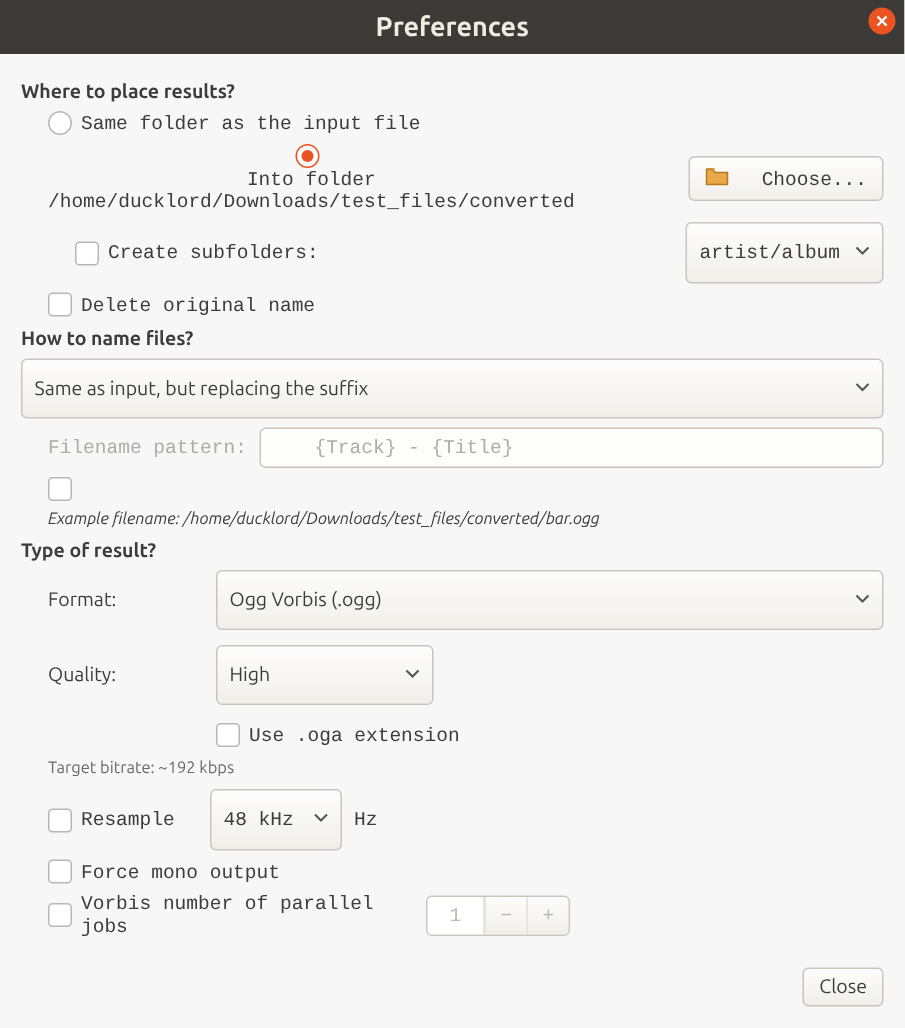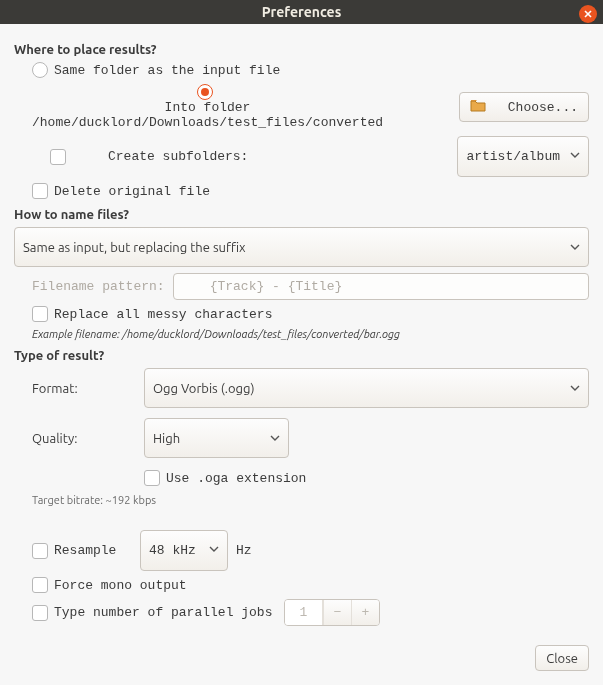--- a/index.html
+++ b/index.html
@@ -9,27 +9,27 @@
   font-size: 13px;
   background: #f7f7f7;
   color: #3c3c3c;
   width: 603px;
   height: 685px;
   overflow: hidden;
 }
 .titlebar {
   background: #3b3a37;
   color: #f0ece2;
-  height: 24px;
+  height: 36px;
   display: flex;
   align-items: center;
   justify-content: center;
   position: relative;
   font-weight: bold;
-  font-size: 14px;
+  font-size: 18px;
 }
 .close-btn {
   position: absolute;
   right: 6px;
   top: 5px;
   width: 18px;
   height: 18px;
   border-radius: 50%;
   background: #e95420;
   display: flex;
@@ -79,21 +79,21 @@
   border: 1px solid #c9c4bd;
   background: #fff;
   border-radius: 4px;
   padding: 5px 8px;
   font-size: 13px;
   color: #3c3c3c;
 }
 .input.disabled { color: #b0aba3; background:#fdfdfc;padding-left:36px; }
 .grayed { color: #b0aba3; }
 .example { font-style: italic; margin: 6px 0 4px 18px; font-size: 11px; }
-.small { font-size: 11px; color: #6a6a6a; margin: 6px 0 24px 0; }
+.small { font-size: 11px; color: #6a6a6a; margin: 6px 0 8px 0; }
 .grid2 { display:grid; grid-template-columns: 100px 1fr; gap:10px 12px; align-items:center; margin-left:18px; }
 .spinbox { display:flex; border:1px solid #c9c4bd; border-radius:4px; overflow:hidden; }
 .spinbox .val { width:38px; text-align:center; padding:5px 0; background:#fff; border-right:1px solid #e4e0da; color:#bdb8b0;}
 .spinbox .step { width:28px; text-align:center; padding:5px 0; background:linear-gradient(#fdfdfd,#f2efea); color:#bdb8b0; border-left:1px solid #e4e0da;}
 .footer { position:absolute; bottom:14px; right:14px; }
 .folder-icon svg { width:16px; height:14px; }
 </style>
 </head>
 <body>
 
@@ -127,35 +127,35 @@
         <svg viewBox="0 0 16 14">
             <path d="M1 3 L5 3 L7 5 L15 5 L15 13 L1 13 Z" fill="#e9a94a" stroke="#b57a20"></path>
             <path d="M1 2 L6 2 L7 3 L1 3 Z" fill="#d8923a"></path>
           </svg>
       </span>
       <span>Choose...</span>
     </div>
   </div>
 
   <div class="row indent2" style="justify-content:space-between;">
-    <div style="display:flex;align-items:center;gap:36px;">
+    <div style="display:flex;align-items:center;">
       <div class="checkbox"></div>
       <span>Create subfolders:</span>
     </div>
     <div class="dropdown" style="min-width:120px;">
       <span>artist/album</span>
       <span class="arrow"><svg viewBox="0 0 10 10">
             <path d="M1 3 L5 7 L9 3" fill="none" stroke="#555" stroke-width="1.4"></path>
           </svg></span>
     </div>
   </div>
 
   <div class="row indent1">
     <div class="checkbox"></div>
-    <span>Delete original file</span>
+    <span>Delete original name</span>
   </div>
 
   <div class="section-title">How to name files?</div>
 
   <div class="indent1" style="margin:4px 0;">
     <div class="dropdown" style="width:100%;">
       <span>Same as input, but replacing the suffix</span>
       <span class="arrow"><svg viewBox="0 0 10 10">
             <path d="M1 3 L5 7 L9 3" fill="none" stroke="#555" stroke-width="1.4"></path>
           </svg></span>
@@ -164,21 +164,20 @@
 
   <div class="row indent1">
     <span class="grayed" style="margin-right:8px;">Filename pattern:</span>
     <div class="input disabled" style="flex:1;">
       <span>{Track} - {Title}</span>
     </div>
   </div>
 
   <div class="row indent1">
     <div class="checkbox"></div>
-    <span>Replace all messy characters</span>
   </div>
 
   <div class="example">
     <span>Example filename: </span><span>/home/ducklord/Downloads/test_files/converted/bar.ogg</span>
   </div>
 
   <div class="section-title">Type of result?</div>
 
   <div class="grid2">
     <span>Format:</span>
@@ -220,21 +219,21 @@
     <span style="margin-left:8px;">Hz</span>
   </div>
 
   <div class="row indent1">
     <div class="checkbox"></div>
     <span>Force mono output</span>
   </div>
 
   <div class="row indent1">
     <div class="checkbox"></div>
-    <span style="width:230px;">Type number of parallel jobs</span>
+    <span style="width:230px;">Vorbis number of parallel jobs</span>
     <div class="spinbox">
       <div class="val">1</div>
       <div class="step">−</div>
       <div class="step">+</div>
     </div>
   </div>
 
 </div>
 
 <div class="footer">

